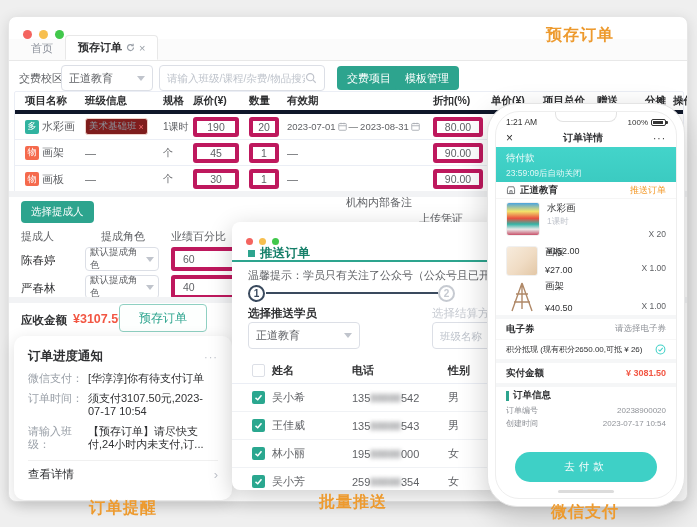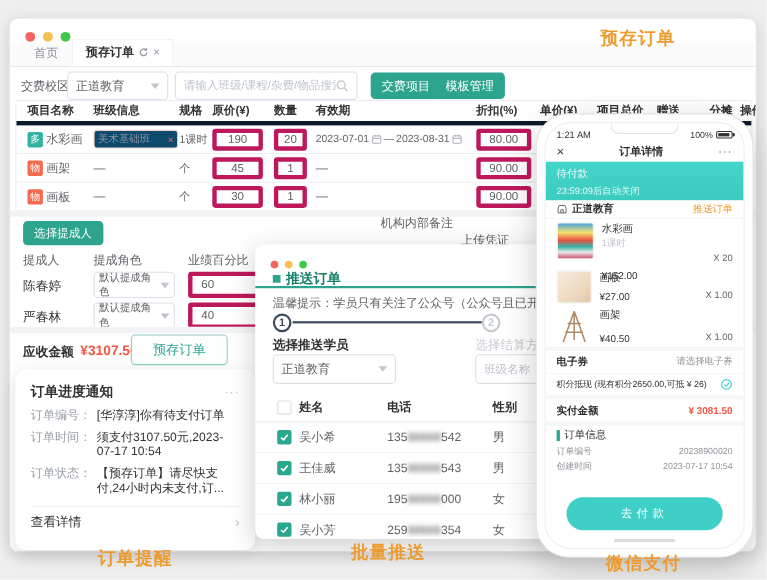--- a/index.html
+++ b/index.html
@@ -24,21 +24,21 @@
   
   .otable{left:5px;top:74px;width:670px;border:1px solid #ebeef5;border-radius:2px;font-size:11px}
   .trow{display:flex;align-items:center;height:26px;border-bottom:1px solid #ebeef5}
   .trow:last-child{border-bottom:none}
   .thead{height:22px;font-weight:bold;font-size:10.5px;color:#303133;border-bottom:4px solid #0f172a}
   .tc{padding-left:4px;white-space:nowrap;overflow:visible;flex-shrink:0;display:flex;align-items:center;gap:3px;color:#606266}
   .c1{width:66px;padding-left:10px}.c2{width:78px}.c3{width:30px}.c4{width:56px}.c5{width:38px}.c6{width:146px}.c7{width:58px}.c8{width:52px}.c9{width:54px}.c10{width:48px}.c11{width:28px}.c12{width:24px}
   .thead .tc{color:#303133}
   .badge{width:14px;height:14px;border-radius:2px;color:#fff;font-size:9px;display:inline-flex;align-items:center;justify-content:center;flex-shrink:0}
   .badge.multi{background:#31b3a0}.badge.goods{background:#f56a4d}
-  .tag{border:1px solid #f0d2cb;border-radius:3px;padding:1px 3px;font-size:9.5px;color:#8c939d;display:inline-flex;align-items:center;gap:16px;background:#0c4a6e}
+  .tag{border:1px solid #f0d2cb;border-radius:3px;padding:1px 3px;font-size:9.5px;color:#8c939d;display:inline-flex;align-items:center;gap:2px;background:#7f1d1d}
   .tag .x{color:#f56c6c;font-size:9px}
   .mini-input{border:4px solid #be185d;border-radius:3px;height:20px;text-align:center;font-size:10.5px;color:#606266;font-family:inherit;background:#fff}
   .datecell{font-size:9.5px;color:#606266;display:flex;align-items:center;gap:2px}
   .band{left:0;width:680px;height:6px;background:#f2f3f5}
   
   .chead{font-size:11px;color:#606266}
   .cname{font-size:11.5px;color:#303133}
   
   .money{color:#f25643;font-weight:bold;font-size:12.5px}
   
@@ -237,21 +237,21 @@
         <span class="tc c10"></span>
         <span class="tc c11"></span>
         <span class="tc c12"></span>
     </div>
   </div>
 
   <div class="abs band" style="top:174px"></div>
 
   <button class="abs btn-solid" style="left:12px;top:184px;height:22px;font-size:10.5px">选择提成人</button>
   <span class="abs chead" style="left:12px;top:212px">提成人</span>
-  <span class="abs chead" style="left:76px;top:212px">提成角色</span>
+  <span class="abs chead" style="left:92px;top:212px">提成角色</span>
   <span class="abs chead" style="left:162px;top:212px">业绩百分比</span>
 
   <span class="abs cname" style="left:12px;top:236px">陈春婷</span>
   <div class="abs selectbox" style="left:76px;top:230px;width:74px;height:24px;font-size:9.5px;padding:0 4px">
     <span>默认提成角色</span>
       <span class="caret"></span>
   </div>
   <input class="abs mini-input" style="left: 162px; top: 230px; width: 66px; height: 24px; text-align: left; padding-left: 8px;" value="60">
 
   <span class="abs cname" style="left:12px;top:264px">严春林</span>
@@ -270,29 +270,29 @@
   <span class="abs money" style="left:64px;top:295px">¥3107.50</span>
   <button class="abs btn-outline" style="left:110px;top:287px;width:88px;height:28px">预存订单</button>
 </div>
 
 <div class="abs ncard">
   <div class="flex" style="justify-content:space-between">
     <span style="font-size:12.5px;font-weight:bold">订单进度通知</span>
     <span style="color:#c0c4cc;font-size:11px;letter-spacing:1px">···</span>
   </div>
   <div class="nrow">
-      <span class="nlabel">订单编号：</span>
+      <span class="nlabel">微信支付：</span>
       <span class="nvalue">[华淳淳]你有待支付订单</span>
     </div>
   <div class="nrow">
       <span class="nlabel">订单时间：</span>
       <span class="nvalue">须支付3107.50元,2023-07-17 10:54</span>
     </div>
   <div class="nrow">
-      <span class="nlabel">订单状态：</span>
+      <span class="nlabel">请输入班级：</span>
       <span class="nvalue">【预存订单】请尽快支付,24小时内未支付,订...</span>
     </div>
   <div style="border-top:1px solid #f0f0f0;margin-top:9px;padding-top:6px;display:flex;justify-content:space-between;align-items:center">
     <span style="font-size:11.5px">查看详情</span>
     <span style="color:#c0c4cc;font-size:13px">›</span>
   </div>
 </div>
 
 <div class="abs modal">
   <div class="abs" style="left:14px;top:9px">
@@ -454,21 +454,21 @@
         </svg>
     </div>
     <div class="pgap"></div>
     <div class="prow" style="height:20px">
       <span style="font-size:9.5px;font-weight:bold">实付金额</span>
       <span style="font-size:9px;color:#f25643;font-weight:bold">¥ 3081.50</span>
     </div>
     <div class="pgap"></div>
     <div class="prow" style="height:17px;justify-content:flex-start;gap:4px">
       <span style="width:3px;height:10px;background:#2da48e;display:inline-block"></span>
-      <span style="font-size:9.5px;font-weight:normal">订单信息</span>
+      <span style="font-size:9.5px;font-weight:bold">订单信息</span>
     </div>
     <div class="prow" style="height:13px">
       <span style="font-size:8px;color:#909399">订单编号</span>
       <span style="font-size:8px;color:#909399">20238900020</span>
     </div>
     <div class="prow" style="height:13px">
       <span style="font-size:8px;color:#909399">创建时间</span>
       <span style="font-size:8px;color:#909399">2023-07-17 10:54</span>
     </div>
     <div style="flex:1"></div>

